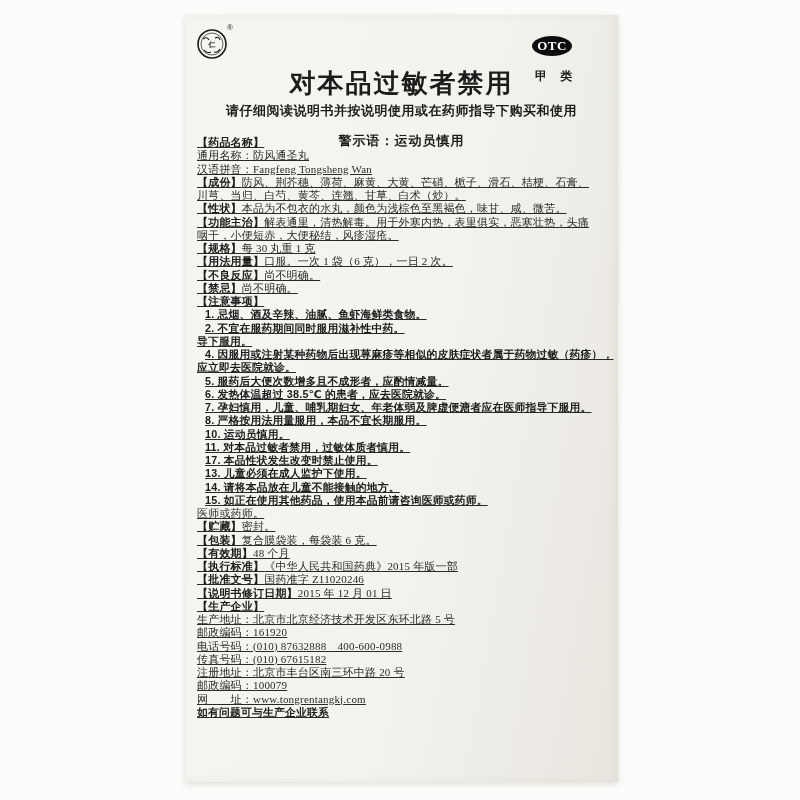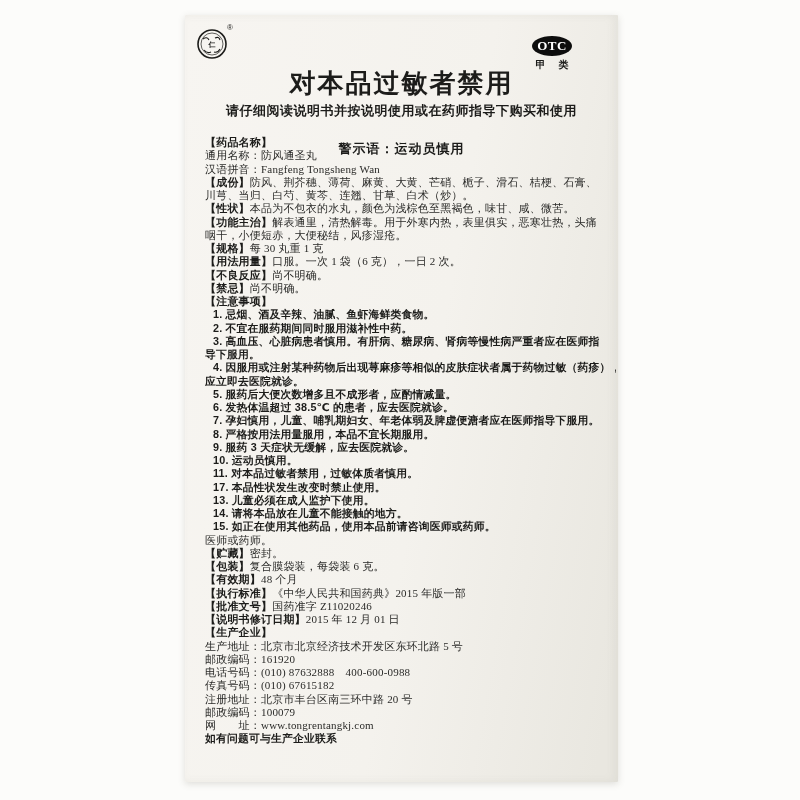--- a/index.html
+++ b/index.html
@@ -20,39 +20,39 @@
   .logo svg{display:block;}
   .reg-mark{position:absolute;left:32px;top:-2px;font-size:8px;color:var(--ink-bold);
     font-family:"Liberation Sans","DejaVu Sans",sans-serif;}
   .otc{position:absolute;right:44px;top:21px;text-align:center;width:44px;}
   .otc-oval{
     width:40px;height:20px;margin:0 auto;background:var(--badge);border-radius:50%;
     color:#fff;font-family:"Liberation Serif","DejaVu Serif",serif;font-weight:bold;
     font-size:13px;line-height:20px;letter-spacing:.5px;text-align:center;
   }
   .otc-class{
-    margin-top:2px;font-family:"Liberation Sans","DejaVu Sans",sans-serif;
-    font-weight:bold;font-size:10px;color:var(--ink-bold);letter-spacing:5px;
+    margin-top:12px;font-family:"Liberation Sans","DejaVu Sans",sans-serif;
+    font-weight:bold;font-size:12px;color:var(--ink-bold);letter-spacing:5px;
     padding-left:5px;white-space:nowrap;
   }
   .title{
     margin-top:51px;text-align:center;font-size:26px;font-weight:bold;
     letter-spacing:2px;color:var(--ink-bold);font-family:"Liberation Serif","DejaVu Serif",serif;
   }
   .readme{
     margin-top:1px;text-align:center;font-size:13px;font-weight:bold;color:var(--ink-bold);
     font-family:"Liberation Sans","DejaVu Sans",sans-serif;letter-spacing:.5px;white-space:nowrap;
   }
   .warning{
-    margin-top:20px;text-align:center;font-size:13px;font-weight:bold;color:var(--ink-bold);
+    margin-top:12px;text-align:center;font-size:13px;font-weight:bold;color:var(--ink-bold);
     font-family:"Liberation Sans","DejaVu Sans",sans-serif;letter-spacing:1px;
   }
   .leafbody{
-    position:absolute;top:121px;left:20px;right:2px;
-    font-size:11px;line-height:13.25px;color:var(--ink);letter-spacing:.2px;
+    position:absolute;top:121px;left:12px;right:2px;
+    font-size:11px;line-height:13.25px;color:var(--ink);letter-spacing:.2px;text-decoration:underline;
   }
   .line{white-space:nowrap;overflow:hidden;}
   .line.s{font-family:"Liberation Serif","DejaVu Serif",serif;color:var(--ink);}
   .line.h{font-family:"Liberation Sans","DejaVu Sans",sans-serif;font-weight:bold;
     color:var(--ink-bold);font-size:10.8px;}
   .line.ind{padding-left:8px;}
   .line .b{font-weight:bold;color:var(--ink-bold);}
 </style>
 </head>
 <body>
@@ -88,29 +88,27 @@
         <div class="line s"><span class="b">【性状】</span><span>本品为不包衣的水丸，颜色为浅棕色至黑褐色，味甘、咸、微苦。</span></div>
         <div class="line s"><span class="b">【功能主治】</span><span>解表通里，清热解毒。用于外寒内热，表里俱实，恶寒壮热，头痛</span></div>
         <div class="line s"><span>咽干，小便短赤，大便秘结，风疹湿疮。</span></div>
         <div class="line s"><span class="b">【规格】</span><span>每 30 丸重 1 克</span></div>
         <div class="line s"><span class="b">【用法用量】</span><span>口服。一次 1 袋（6 克），一日 2 次。</span></div>
         <div class="line s"><span class="b">【不良反应】</span><span>尚不明确。</span></div>
         <div class="line s"><span class="b">【禁忌】</span><span>尚不明确。</span></div>
         <div class="line s"><span class="b">【注意事项】</span></div>
         <div class="line h ind"><span>1. 忌烟、酒及辛辣、油腻、鱼虾海鲜类食物。</span></div>
         <div class="line h ind"><span>2. 不宜在服药期间同时服用滋补性中药。</span></div>
-        <div class="line h ind"><span>3. 高血压、心脏病患者慎用。有肝病、糖尿病、肾病等慢性病严重者应在医师指</span></div>
         <div class="line h"><span>导下服用。</span></div>
         <div class="line h ind"><span>4. 因服用或注射某种药物后出现荨麻疹等相似的皮肤症状者属于药物过敏（药疹），</span></div>
         <div class="line h"><span>应立即去医院就诊。</span></div>
         <div class="line h ind"><span>5. 服药后大便次数增多且不成形者，应酌情减量。</span></div>
         <div class="line h ind"><span>6. 发热体温超过 38.5℃ 的患者，应去医院就诊。</span></div>
         <div class="line h ind"><span>7. 孕妇慎用，儿童、哺乳期妇女、年老体弱及脾虚便溏者应在医师指导下服用。</span></div>
         <div class="line h ind"><span>8. 严格按用法用量服用，本品不宜长期服用。</span></div>
-        <div class="line h ind"><span>9. 服药 3 天症状无缓解，应去医院就诊。</span></div>
         <div class="line h ind"><span>10. 运动员慎用。</span></div>
         <div class="line h ind"><span>11. 对本品过敏者禁用，过敏体质者慎用。</span></div>
         <div class="line h ind"><span>17. 本品性状发生改变时禁止使用。</span></div>
         <div class="line h ind"><span>13. 儿童必须在成人监护下使用。</span></div>
         <div class="line h ind"><span>14. 请将本品放在儿童不能接触的地方。</span></div>
         <div class="line h ind"><span>15. 如正在使用其他药品，使用本品前请咨询医师或药师。</span></div>
         <div class="line s"><span>医师或药师。</span></div>
         <div class="line s"><span class="b">【贮藏】</span><span>密封。</span></div>
         <div class="line s"><span class="b">【包装】</span><span>复合膜袋装，每袋装 6 克。</span></div>
         <div class="line s"><span class="b">【有效期】</span><span>48 个月</span></div>

